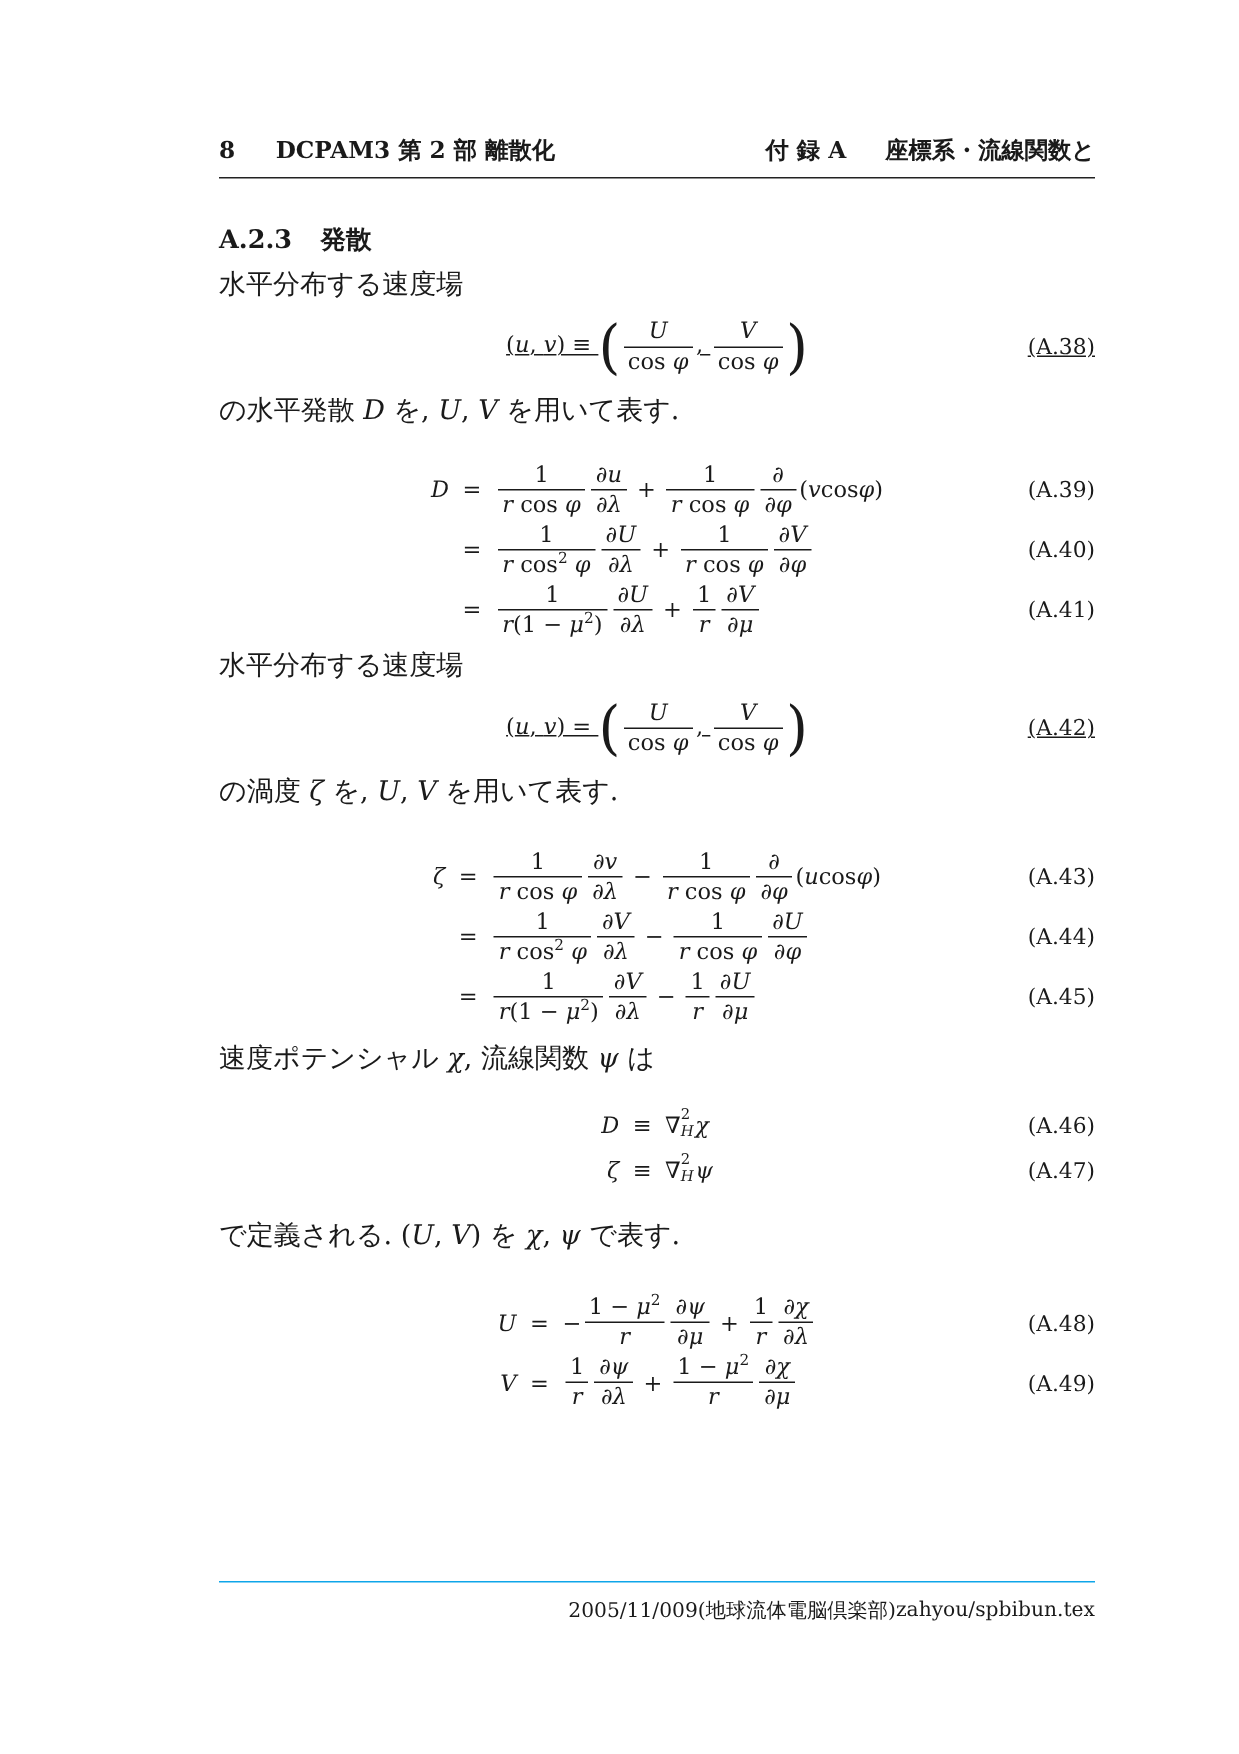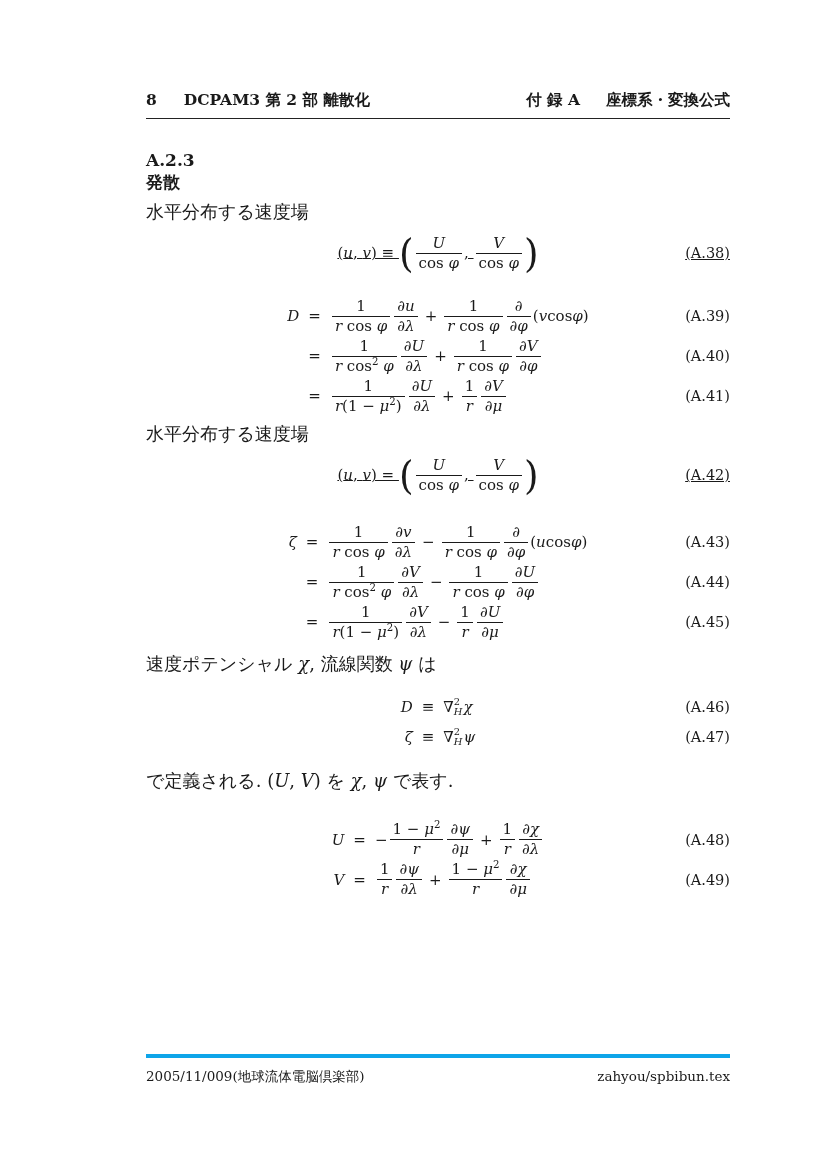--- a/index.html
+++ b/index.html
@@ -18,21 +18,21 @@
     display:flex;justify-content:space-between;align-items:baseline;
     font-weight:bold;font-size:15.5px;
     padding-bottom:7px;border-bottom:1.5px solid #222;
   }
   .runhead .hgroup{display:flex;align-items:baseline;}
   .runhead .pgnum{margin-right:27px;}
   .runhead .applbl{margin-right:26px;}
   
   h2.sec{
     font-size:17px;font-weight:bold;line-height:1.3;
-    margin:30px 0 0;display:flex;align-items:baseline;flex-direction:column;
+    margin:30px 0 0;display:flex;align-items:baseline;
   }
   h2.sec .secnum{margin-right:19px;}
   h2.sec .mi{font-weight:bold;}
   
   .para{font-size:18px;line-height:1.45;margin:6px 0 0;}
   
   .mt{font-style:normal;}
   .mi{font-style:italic;}
   .mop{margin:0 5px;}
   sup.msup{font-size:68%;line-height:0;}
@@ -69,54 +69,55 @@
   .eqtag{font-size:14.5px;}
   
   #grp-div{margin-top:20px;}
   #grp-vort{margin-top:24px;}
   #grp-lap{margin-top:18px;row-gap:6px;}
   #grp-uv{margin-top:26px;}
   #grp-lap .row-min{min-height:24px;}
   
   .foot{
     position:absolute;left:146px;right:96px;top:1054px;
-    border-top:4px solid #0ea5e9;padding-top:10px;
-    display:flex;justify-content:space-between;
+    border-top:1px solid #0ea5e9;padding-top:10px;
+    display:flex;justify-content:flex-end;
     font-size:13.5px;
   }
 </style>
 </head>
 <body>
 
 <div class="page">
 
   <div class="runhead">
     <div class="hgroup">
       <span class="pgnum">8</span>
       <span>DCPAM3 第 2 部 離散化</span>
     </div>
     <div class="hgroup">
       <span class="applbl">付 録 A</span>
-      <span>座標系・変換公式</span>
+      <span>座標系・流線関数と</span>
     </div>
   </div>
 
   <h2 class="sec">
     <span class="secnum">A.2.3</span>
     <span class="sectitle"><span class="mt">発散</span></span>
   </h2>
 
   <p class="para"><span class="mt">水平分布する速度場</span></p>
 
   <div class="eqsingle">
     <div class="spc"></div>
     <div class="mathline"><span class="mt">(</span><span class="mi">u</span><span class="mt">, </span><span class="mi">v</span><span class="mt">) ≡ </span><span class="bigp">(</span><span class="frac"><span class="num"><span class="mi">U</span></span><span class="den"><span class="mt">cos </span><span class="mi">φ</span></span></span><span class="mt">, </span><span class="frac"><span class="num"><span class="mi">V</span></span><span class="den"><span class="mt">cos </span><span class="mi">φ</span></span></span><span class="bigp">)</span></div>
     <div class="tagc"><span class="eqtag">(A.38)</span></div>
   </div>
 
+  <p class="para"><span class="mt">の水平発散 </span><span class="mi">D</span><span class="mt"> を, </span><span class="mi">U</span><span class="mt">, </span><span class="mi">V</span><span class="mt"> を用いて表す.</span></p>
 
   <div class="eqgroup" id="grp-div">
     <div class="spc"></div>
     <div class="lhs row-min">
         <span class="mi">D</span>
       </div>
     <div class="rel">=</div>
     <div class="rhs row-min">
         <span class="frac">
           <span class="num"><span class="mt">1</span></span>
@@ -194,20 +195,21 @@
 
 
   <p class="para"><span class="mt">水平分布する速度場</span></p>
 
   <div class="eqsingle">
     <div class="spc"></div>
     <div class="mathline"><span class="mt">(</span><span class="mi">u</span><span class="mt">, </span><span class="mi">v</span><span class="mt">) = </span><span class="bigp">(</span><span class="frac"><span class="num"><span class="mi">U</span></span><span class="den"><span class="mt">cos </span><span class="mi">φ</span></span></span><span class="mt">, </span><span class="frac"><span class="num"><span class="mi">V</span></span><span class="den"><span class="mt">cos </span><span class="mi">φ</span></span></span><span class="bigp">)</span></div>
     <div class="tagc"><span class="eqtag">(A.42)</span></div>
   </div>
 
+  <p class="para"><span class="mt">の渦度 </span><span class="mi">ζ</span><span class="mt"> を, </span><span class="mi">U</span><span class="mt">, </span><span class="mi">V</span><span class="mt"> を用いて表す.</span></p>
 
   <div class="eqgroup" id="grp-vort">
     <div class="spc"></div>
     <div class="lhs row-min">
         <span class="mi">ζ</span>
       </div>
     <div class="rel">=</div>
     <div class="rhs row-min">
         <span class="frac">
           <span class="num"><span class="mt">1</span></span>

